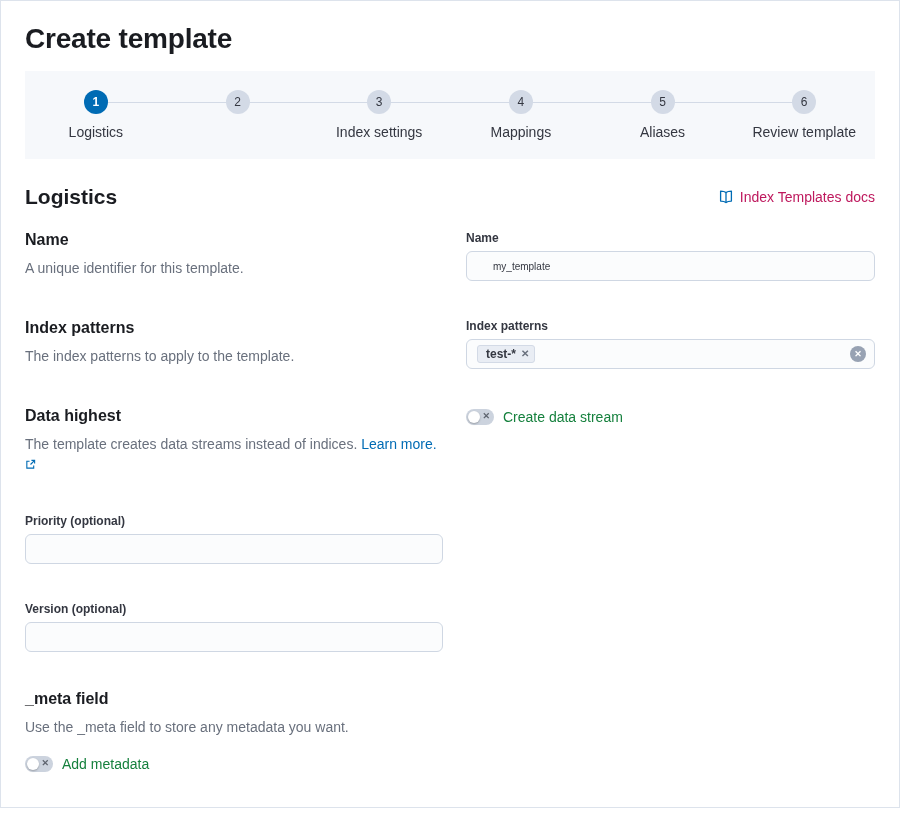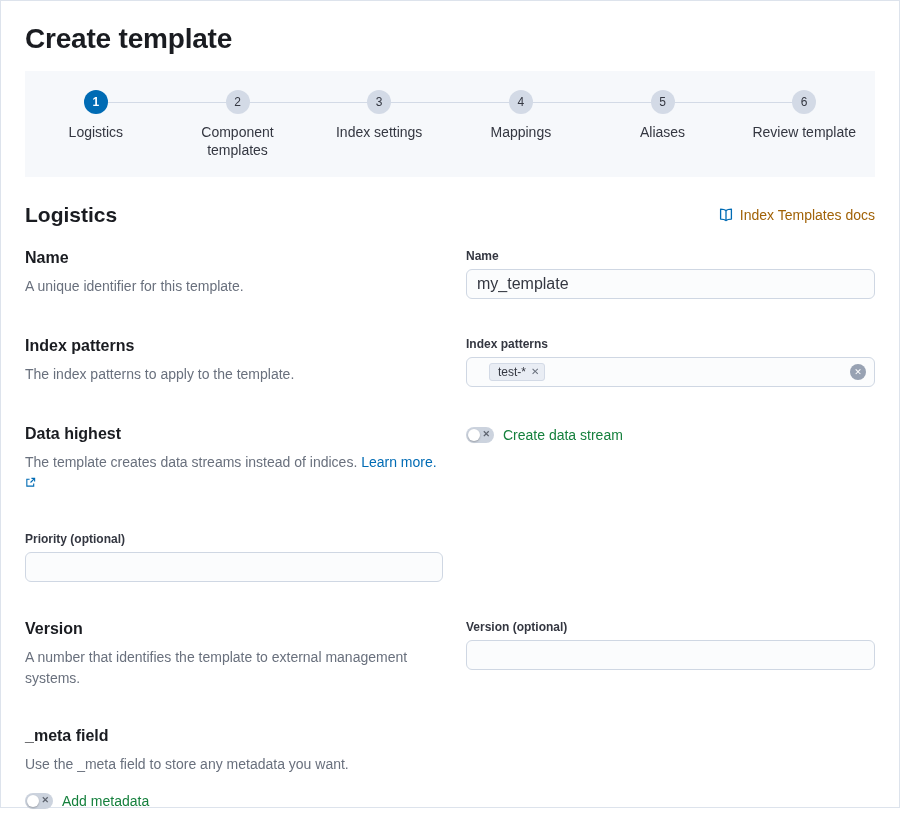--- a/index.html
+++ b/index.html
@@ -50,45 +50,46 @@
   }
 
   
   .section-header {
     display:flex; justify-content:space-between; align-items:center;
     padding:26px 24px 22px;
   }
   .section-title { margin:0; font-size:21px; font-weight:600; color:#1a1c21; }
   .docs-link {
     display:inline-flex; align-items:center; gap:6px;
-    color:#a16207; font-size:14px; text-decoration:none; cursor:pointer;
+    color:#be185d; font-size:14px; text-decoration:none; cursor:pointer;
   }
 
   
   .form { padding:0 24px; }
   .row {
     display:grid; grid-template-columns:418px minmax(0,1fr);
     column-gap:23px; margin-bottom:38px;
   }
   .row-title { margin:0 0 9px; font-size:16px; font-weight:600; color:#1a1c21; }
   .row-desc { margin:0; font-size:14px; color:#69707D; line-height:1.5; }
   .row-desc a { color:#006BB4; text-decoration:none; cursor:pointer; }
 
   .field-label { display:block; font-size:12px; font-weight:700; color:#343741; margin-bottom:6px; }
   .text-input {
-    width:100%; height:30px; padding:0 10px;
+    width:100%; height:30px; padding:0 26px;
     background:#fbfcfd; border:1px solid #cfd7e3; border-radius:6px;
-    font-size:16px; color:#343741; font-family:inherit;
+    font-size:10px; color:#343741; font-family:inherit;
     outline:none;
   }
   .combo {
     position:relative; display:flex; align-items:center; flex-wrap:wrap; gap:4px;
-    min-height:30px; padding:3px 32px 3px 22px;
+    min-height:30px; padding:3px 32px 3px 10px;
     background:#fbfcfd; border:1px solid #cfd7e3; border-radius:6px;
     cursor:text;
+    font-weight:bold;
   }
   .tag {
     display:inline-flex; align-items:center; gap:5px;
     background:#e9edf4; border:1px solid #d3dae6; border-radius:3px;
     padding:1px 5px 1px 8px; font-size:12px; color:#343741;
   }
   .tag .tag-x { font-size:10px; color:#69707D; cursor:pointer; line-height:1; }
   .clear-btn {
     position:absolute; right:8px; top:50%; transform:translateY(-50%);
     width:16px; height:16px; border-radius:50%; background:#98a2b3;
@@ -127,21 +128,20 @@
     <h1 class="page-title">Create template</h1>
   </div>
 
   <div class="stepper">
     <div class="step active">
       <span class="step-num">1</span>
       <span class="step-label">Logistics</span>
     </div>
     <div class="step">
       <span class="step-num">2</span>
-      <span class="step-label">Component templates</span>
     </div>
     <div class="step">
       <span class="step-num">3</span>
       <span class="step-label">Index settings</span>
     </div>
     <div class="step">
       <span class="step-num">4</span>
       <span class="step-label">Mappings</span>
     </div>
     <div class="step">
@@ -226,24 +226,20 @@
 
     <div class="row">
       <div>
         <label class="field-label">Priority (optional)</label>
         <input class="text-input" type="text" value="" style="">
       </div>
     </div>
 
     <div class="row">
       <div>
-        <h3 class="row-title">Version</h3>
-        <p class="row-desc">A number that identifies the template to external management systems.</p>
-      </div>
-      <div>
         <label class="field-label">Version (optional)</label>
         <input class="text-input" type="text" value="" style="">
       </div>
     </div>
 
     <div class="meta-block">
       <h3 class="row-title">_meta field</h3>
       <p class="row-desc">Use the _meta field to store any metadata you want.</p>
       <div class="toggle-row meta-toggle">
         <span class="switch">

